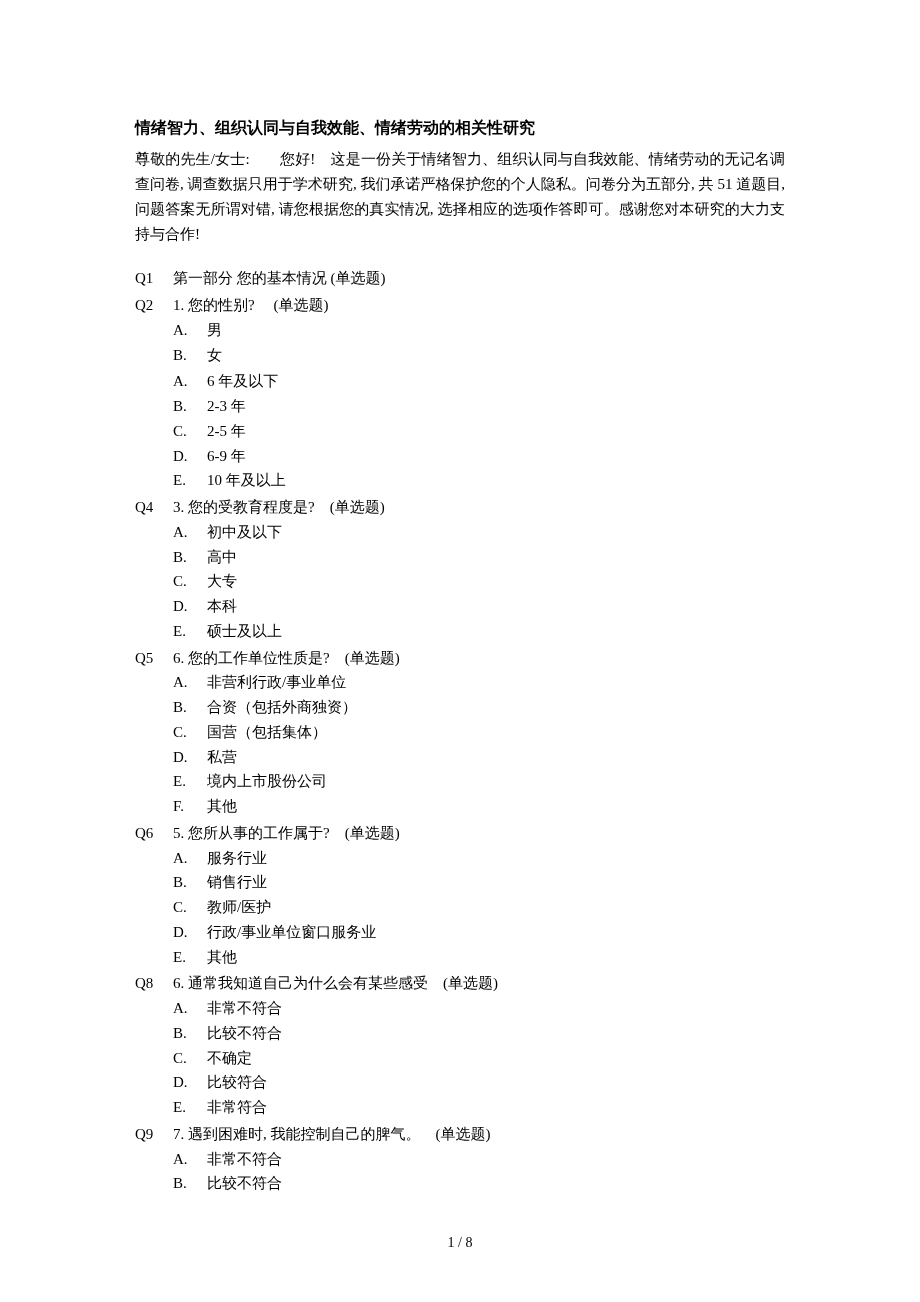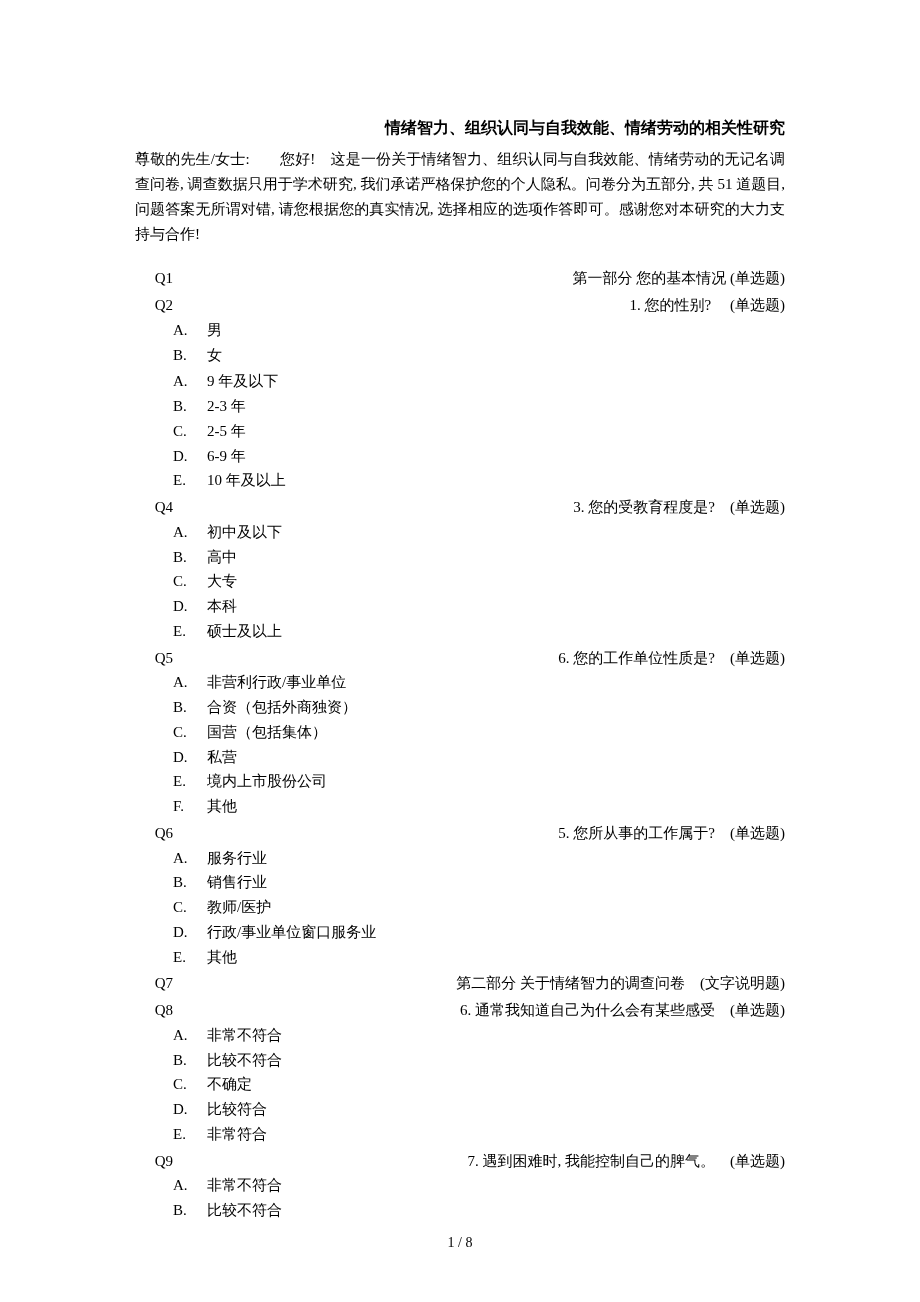--- a/index.html
+++ b/index.html
@@ -12,35 +12,34 @@
       font-size: 15px;
       line-height: 1.65;
       color: #000;
       background: #fff;
       width: 920px;
       height: 1302px;
       padding: 115px 135px 50px 135px;
       position: relative;
     }
     .title {
-      text-align: right;
+      text-align: left;
       font-weight: bold;
       font-size: 16px;
       margin-bottom: 6px;
     }
     .intro {
       text-align: justify;
       margin-bottom: 20px;
     }
     .question {
       margin-top: 2px;
     }
     .q-row {
       display: flex;
-      text-align: right;
     }
     .q-num {
       width: 38px;
       flex-shrink: 0;
     }
     .q-text {
       flex: 1;
     }
     .options {
       padding-left: 38px;
@@ -87,21 +86,21 @@
         <div class="opt-row">
           <span class="opt-letter">B.</span>
           <span>女</span>
         </div>
       </div>
     </div>
     <div class="question">
       <div class="options">
         <div class="opt-row">
           <span class="opt-letter">A.</span>
-          <span>9 年及以下</span>
+          <span>6 年及以下</span>
         </div>
         <div class="opt-row">
           <span class="opt-letter">B.</span>
           <span>2-3 年</span>
         </div>
         <div class="opt-row">
           <span class="opt-letter">C.</span>
           <span>2-5 年</span>
         </div>
         <div class="opt-row">
@@ -197,26 +196,20 @@
           <span>行政/事业单位窗口服务业</span>
         </div>
         <div class="opt-row">
           <span class="opt-letter">E.</span>
           <span>其他</span>
         </div>
       </div>
     </div>
     <div class="question">
       <div class="q-row">
-        <span class="q-num">Q7</span>
-        <span class="q-text">第二部分 关于情绪智力的调查问卷　(文字说明题)</span>
-      </div>
-    </div>
-    <div class="question">
-      <div class="q-row">
         <span class="q-num">Q8</span>
         <span class="q-text">6. 通常我知道自己为什么会有某些感受　(单选题)</span>
       </div>
       <div class="options">
         <div class="opt-row">
           <span class="opt-letter">A.</span>
           <span>非常不符合</span>
         </div>
         <div class="opt-row">
           <span class="opt-letter">B.</span>

